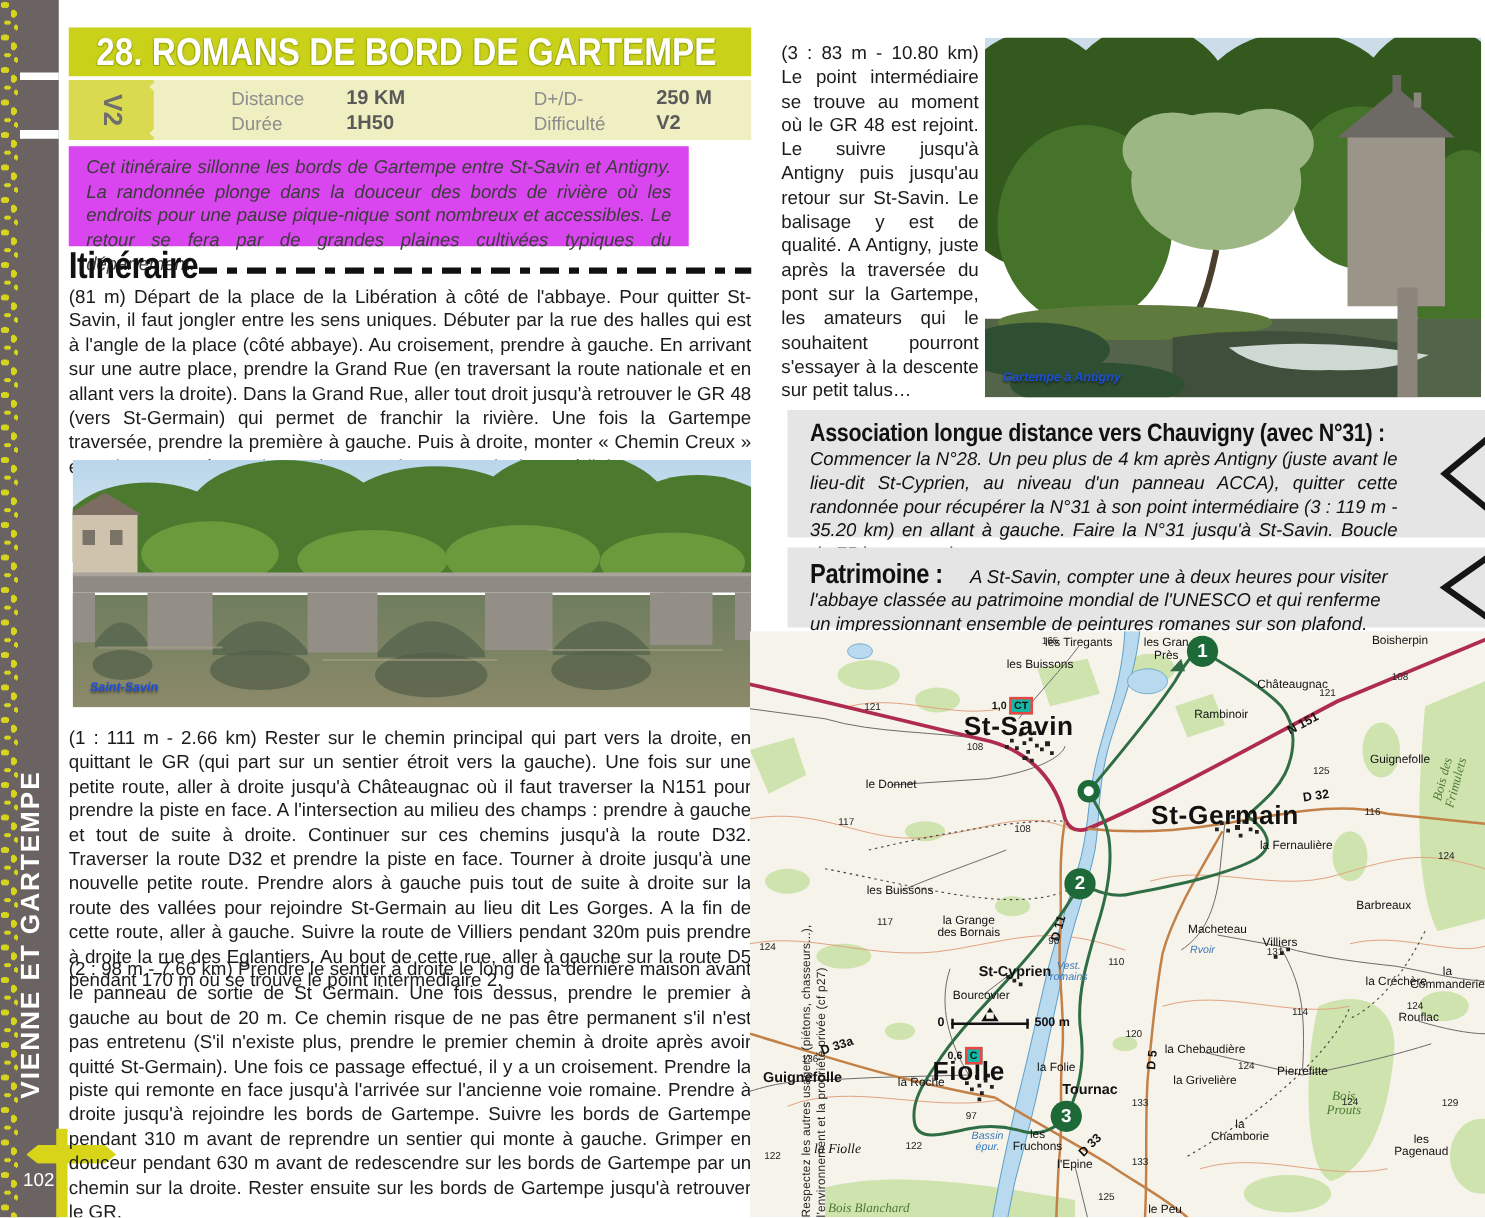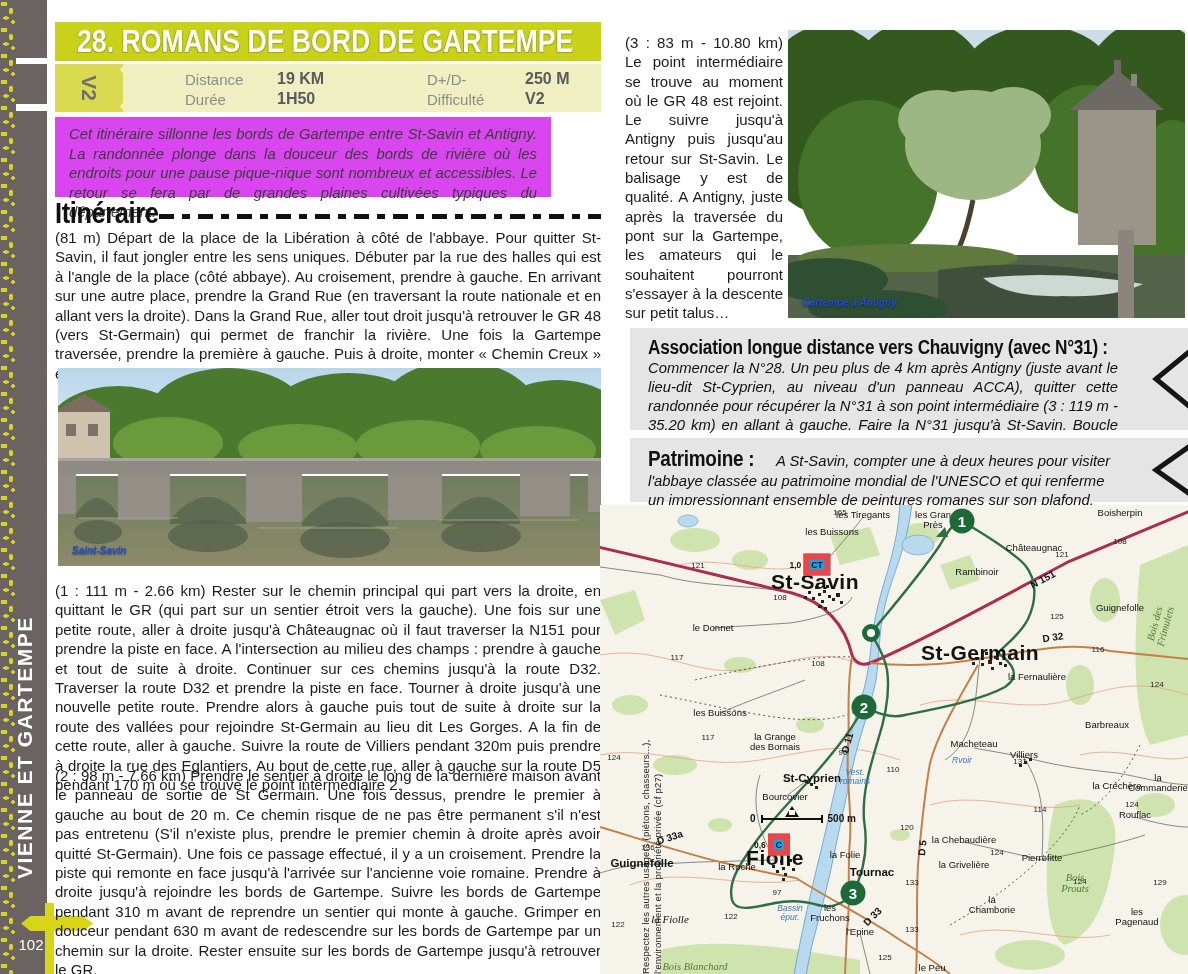--- a/index.html
+++ b/index.html
@@ -95,21 +95,21 @@
     color:#111; z-index:4; line-height:1.05; }
   .lb-town { font-size:21px; font-weight:bold; letter-spacing:.5px; transform:translate(-50%,-50%) scaleX(.9); }
   .lb-village { font-size:11.5px; font-weight:bold; }
   .lb-hamlet { font-size:9.5px; }
   .lb-height { font-size:8px; color:#222; }
   .lb-road { font-size:10px; font-weight:bold; }
   .lb-wood { font-size:10.5px; font-style:italic; color:#4f7a38; font-family:"Liberation Serif", serif; }
   .lb-water { font-size:8.5px; font-style:italic; color:#3a77b5; }
   .lb-lieu { font-size:11px; font-style:italic; font-family:"Liberation Serif", serif; }
   .lb-dist { font-size:8.5px; font-weight:bold; }
-  .lb-dist .bx { border:6px solid #ef4444; background:#0ea5e9; padding:0 2px; margin-left:2px; font-weight:bold; }
+  .lb-dist .bx { border:2px solid #ef4444; background:#14b8a6; padding:0 2px; margin-left:2px; font-weight:bold; }
   .mkr { position:absolute; width:25px; height:25px; border-radius:50%; background:#1d6937;
     color:#fff; font-weight:bold; font-size:15px; text-align:center; line-height:25px;
     transform:translate(-50%,-50%); z-index:6; }
   .ring { position:absolute; width:18px; height:18px; border-radius:50%; background:#fff;
     border:5px solid #1d6937; transform:translate(-50%,-50%); z-index:6; }
   .scalebar { position:absolute; left:150px; top:308px; display:flex; align-items:center; z-index:5;
     font-size:10px; font-weight:bold; color:#111; }
   .scalebar .line { position:relative; width:62px; height:2px; background:#111; margin:0 5px; }
   .scalebar .line:before, .scalebar .line:after { content:""; position:absolute; top:-3px; width:2px; height:8px; background:#111; }
   .scalebar .line:before { left:0; } .scalebar .line:after { right:0; }

